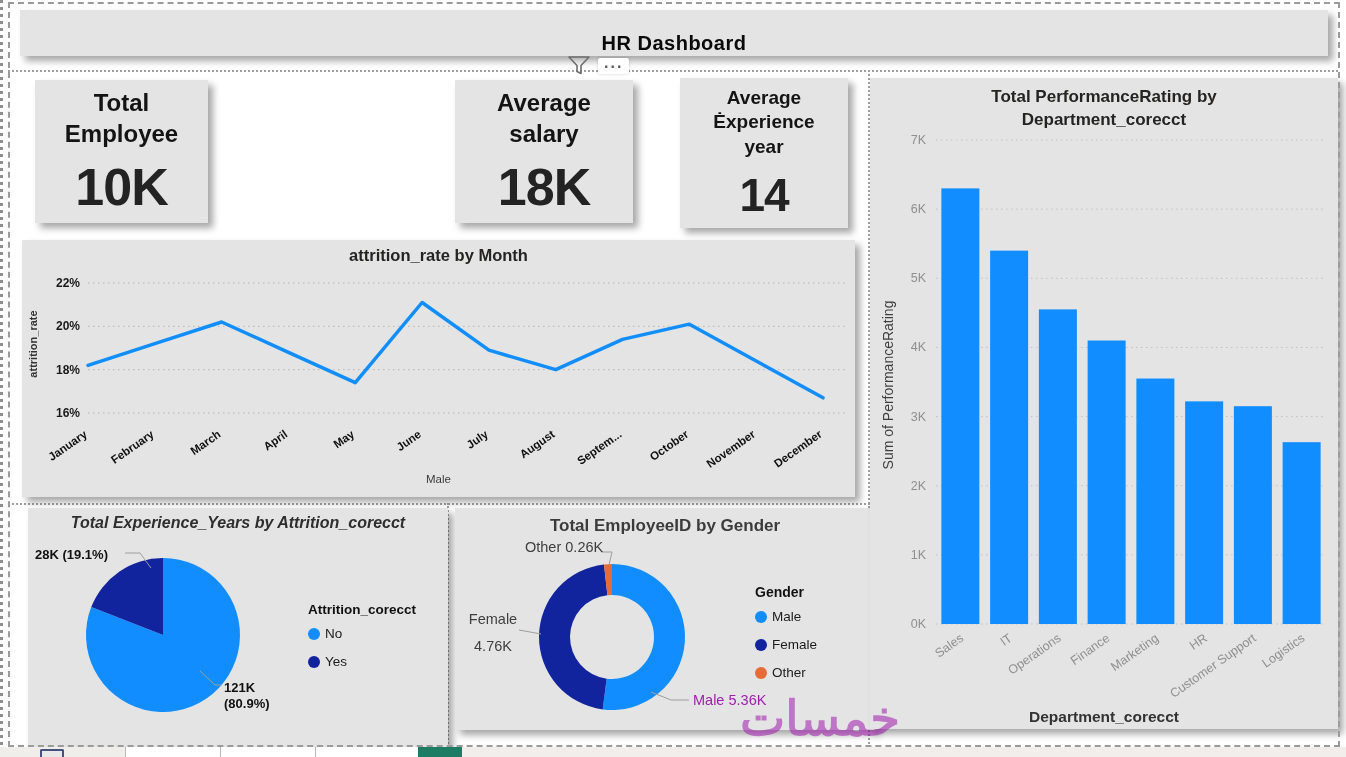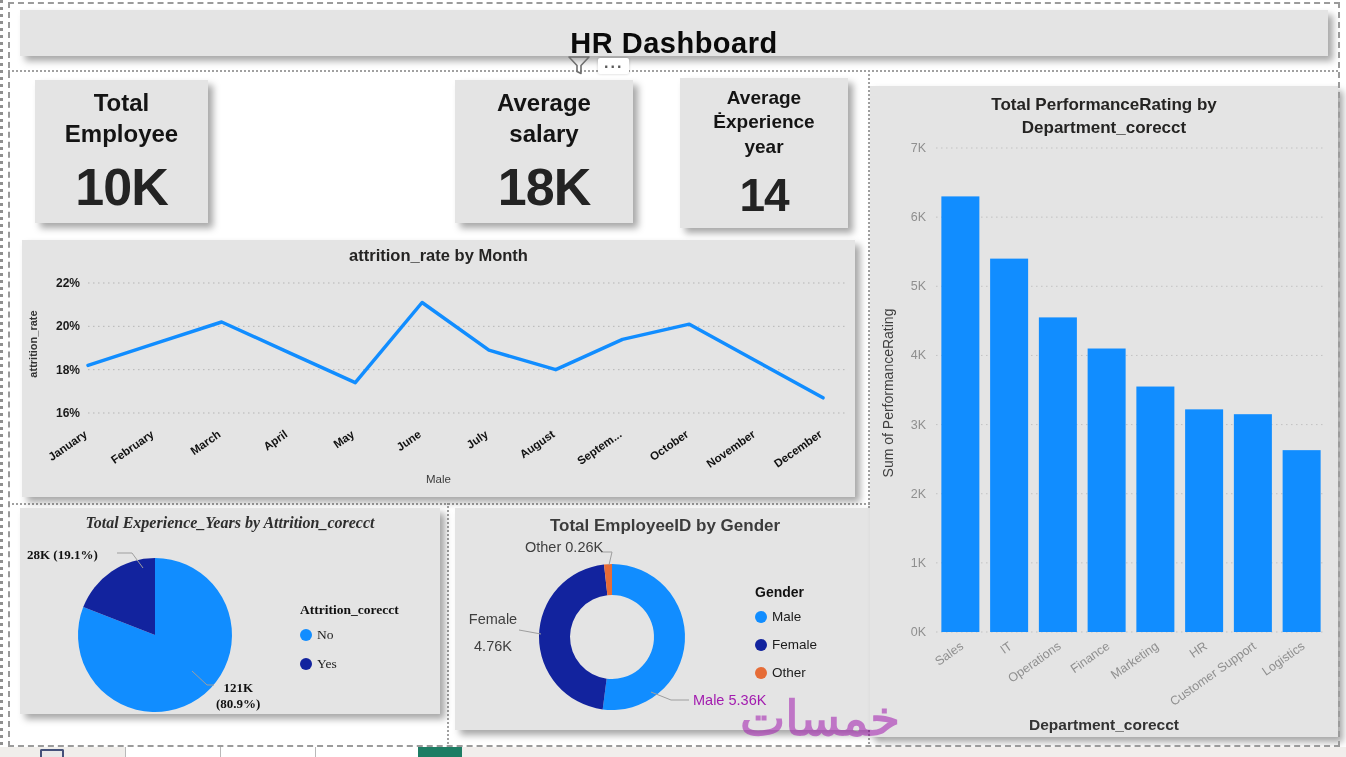--- a/index.html
+++ b/index.html
@@ -11,21 +11,21 @@
   .left-dots{position:absolute;left:0;top:0;width:3px;height:745px;z-index:4;
     background:repeating-linear-gradient(to bottom,#8f8f8f 0 3px,transparent 3px 7px);}
   .guide{position:absolute;z-index:0;}
   .guide.h{border-top:2px dotted #a0a0a0;height:0;}
   .guide.v{border-left:2px dotted #a0a0a0;width:0;}
   
   .panel{position:absolute;background:var(--panel-bg,#e4e4e4);
     box-shadow:5px 5px 7px rgba(0,0,0,0.35);z-index:2;}
   .title-bar{left:20px;top:10px;width:1308px;height:46px;display:flex;
     align-items:center;justify-content:center;}
-  .title-bar .t{font-size:29px;font-weight:700;color:#0a0a0a;letter-spacing:0.5px;margin-top:21px;}
+  .title-bar .t{font-size:20px;font-weight:700;color:#0a0a0a;letter-spacing:0.5px;margin-top:21px;}
   .vis-header{position:absolute;left:568px;top:56px;z-index:3;display:flex;align-items:flex-start;gap:8px;}
   .more-box{background:#fff;border-radius:2px;box-shadow:0 0 3px rgba(0,0,0,0.2);
     padding:0 6px;height:16px;line-height:9px;font-size:16px;font-weight:700;
     color:#5a5a5a;letter-spacing:2px;margin-top:2px;}
   
   .kpi{display:flex;flex-direction:column;text-align:center;}
   .kpi-label{margin-top:8px;padding:0 18px;font-size:24px;line-height:1.28;
     font-weight:600;color:#141414;text-align:center;}
   .kpi-value{margin:auto auto 10px;font-size:52px;font-weight:700;color:#232323;
     line-height:1;letter-spacing:-1px;}
@@ -38,21 +38,21 @@
   svg{position:absolute;left:0;top:0;}
   .lt-tick{font-family:"Liberation Sans",sans-serif;font-size:12px;font-weight:700;fill:#1a1a1a;}
   .lt-x{font-family:"Liberation Sans",sans-serif;font-size:11.5px;font-weight:700;fill:#111;}
   .bt-tick{font-family:"Liberation Sans",sans-serif;font-size:12.5px;fill:#8f8f8f;}
   .bt-x{font-family:"Liberation Sans",sans-serif;font-size:12.5px;fill:#8f8f8f;}
   
   .legend{position:absolute;z-index:3;}
   .legend .lg-title{font-weight:700;font-size:13.5px;color:#111;margin-bottom:9px;}
   .lg-item{display:flex;align-items:center;gap:5px;font-size:13.5px;color:#1c1c1c;margin-bottom:13px;}
   .dot{width:12px;height:12px;border-radius:50%;background:#999;flex:0 0 auto;}
-  .callout{position:absolute;z-index:3;color:#111;text-align:center;}
+  .callout{position:absolute;z-index:3;color:#111;}
   .watermark{position:absolute;left:560px;top:690px;width:340px;z-index:6;
     font-size:48px;font-weight:700;color:#a21caf;opacity:.55;direction:rtl;
     letter-spacing:2px;pointer-events:none;}
   
   .strip{position:absolute;left:0;top:747px;width:1346px;height:10px;z-index:5;background:#f1eeec;}
   .strip .seg-white{position:absolute;left:125px;top:0;width:293px;height:10px;background:#fff;}
   .strip .div{position:absolute;top:0;width:1px;height:10px;background:#b9b9b9;}
   .strip .teal{position:absolute;left:418px;top:0;width:44px;height:10px;}
   .strip .mini-icon{position:absolute;left:40px;top:2px;width:20px;height:8px;
     border:2px solid #44517a;border-bottom:none;background:#e8e8e8;border-radius:2px 2px 0 0;}
@@ -115,21 +115,21 @@
         <text x="466.90909090909093" y="196" text-anchor="end" class="lt-x" transform="rotate(-35 466.90909090909093 196)">July</text>
         <text x="533.7272727272727" y="196" text-anchor="end" class="lt-x" transform="rotate(-35 533.7272727272727 196)">August</text>
         <text x="600.5454545454545" y="196" text-anchor="end" class="lt-x" transform="rotate(-35 600.5454545454545 196)">Septem...</text>
         <text x="667.3636363636364" y="196" text-anchor="end" class="lt-x" transform="rotate(-35 667.3636363636364 196)">October</text>
         <text x="734.1818181818181" y="196" text-anchor="end" class="lt-x" transform="rotate(-35 734.1818181818181 196)">November</text>
         <text x="801" y="196" text-anchor="end" class="lt-x" transform="rotate(-35 801 196)">December</text>
       </svg>
     <div class="chart-title" style="top:233px;font-size:11.5px;font-weight:400;color:#3c3c3c;">Male</div>
   </div>
 
-  <div class="panel" style="left:20px;top:508px;width:420px;height:206px;font-family:Liberation Serif, serif;">
+  <div class="panel" style="left:28px;top:508px;width:420px;height:239px;">
     <div class="chart-title" style="top:6px;font-size:16px;font-style:italic;color:#2e2e2e;">Total Experience_Years by Attrition_corecct</div>
     <svg id="pie-svg" width="420" height="229">
         <path d="M135,127 L135,50 A77,77 0 1 1 63.23052434071775,99.10479676374999 Z" fill="#118DFF"></path>
         <path d="M135,127 L63.23052434071775,99.10479676374999 A77,77 0 0 1 134.99999999999997,50 Z" fill="#12239E"></path>
         <polyline points="97,45 112,45 123,60" fill="none" stroke="#9e9e9e" stroke-width="1"></polyline>
         <polyline points="172,163 187,177 194,177" fill="none" stroke="#9e9e9e" stroke-width="1"></polyline>
       </svg>
     <div class="callout" style="left:7px;top:39px;font-size:13px;font-weight:700;">28K (19.1%)</div>
     <div class="callout" style="left:196px;top:172px;font-size:13px;font-weight:700;line-height:1.25;">
       <div>121K</div>
@@ -180,21 +180,21 @@
         <span class="dot" style="background: rgb(18, 35, 158);"></span>
         <span>Female</span>
       </div>
       <div class="lg-item">
         <span class="dot" style="background: rgb(230, 108, 55);"></span>
         <span>Other</span>
       </div>
     </div>
   </div>
 
-  <div class="panel" style="left:870px;top:86px;width:468px;height:651px;">
+  <div class="panel" style="left:870px;top:78px;width:468px;height:651px;">
     <div class="chart-title" style="top:8px;font-size:17px;left:70px;right:70px;line-height:1.35;">Total PerformanceRating by Department_corecct</div>
     <div class="rot-label" style="left:-102px;top:299px;width:240px;font-size:14px;color:#3f3f3f;">Sum of PerformanceRating</div>
     <svg id="bar-svg" width="468" height="651">
         <line x1="66" y1="62" x2="456" y2="62" stroke="#c2c2c2" stroke-width="1" stroke-dasharray="1.5 3.5"></line>
         <text x="56" y="66" text-anchor="end" class="bt-tick">7K</text>
         <line x1="66" y1="131.14285714285717" x2="456" y2="131.14285714285717" stroke="#c2c2c2" stroke-width="1" stroke-dasharray="1.5 3.5"></line>
         <text x="56" y="135.14285714285717" text-anchor="end" class="bt-tick">6K</text>
         <line x1="66" y1="200.28571428571428" x2="456" y2="200.28571428571428" stroke="#c2c2c2" stroke-width="1" stroke-dasharray="1.5 3.5"></line>
         <text x="56" y="204.28571428571428" text-anchor="end" class="bt-tick">5K</text>
         <line x1="66" y1="269.42857142857144" x2="456" y2="269.42857142857144" stroke="#c2c2c2" stroke-width="1" stroke-dasharray="1.5 3.5"></line>

